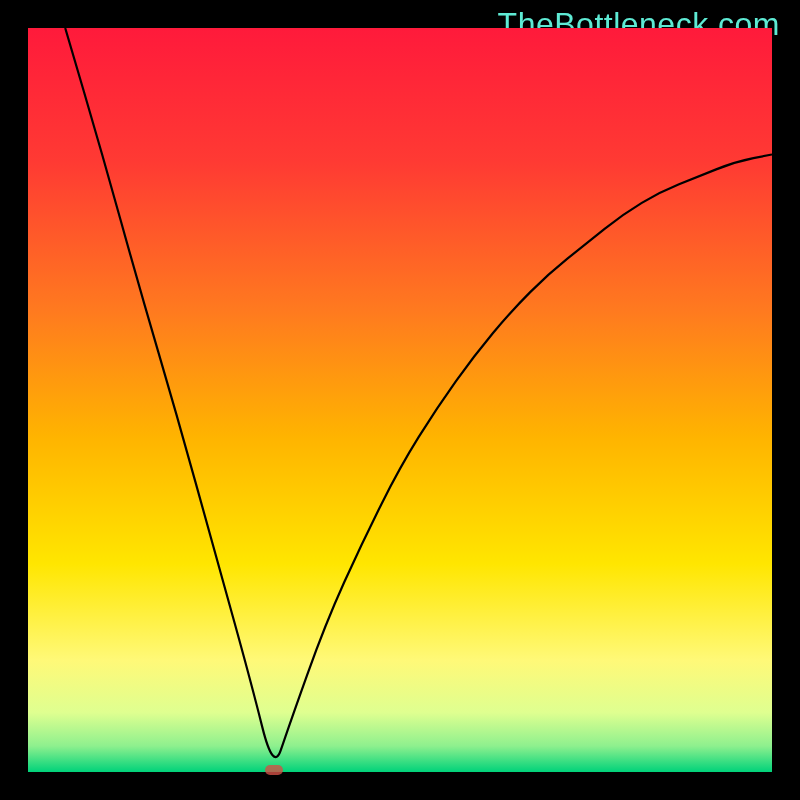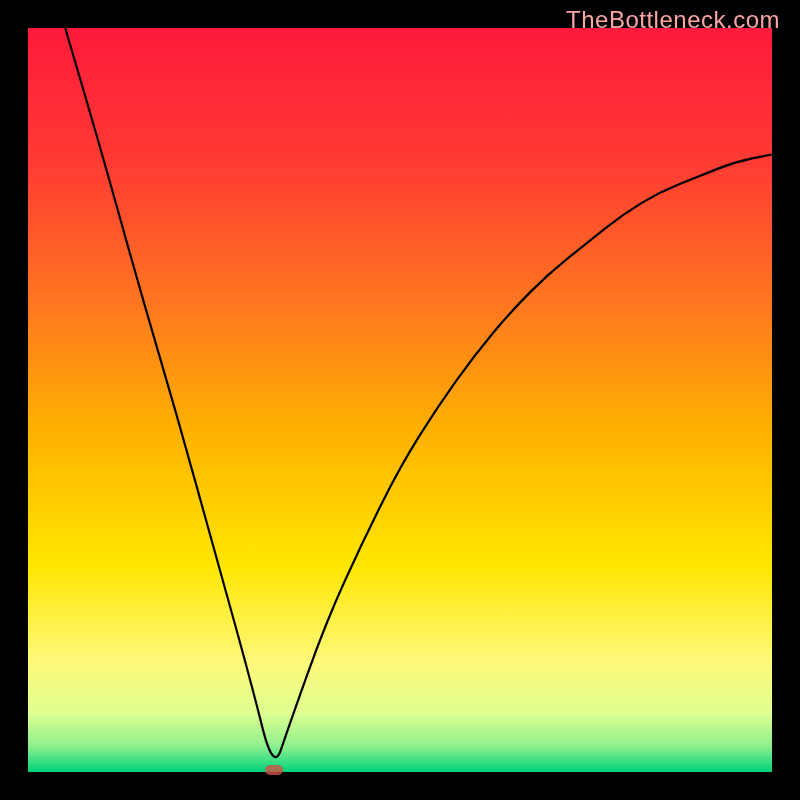--- a/index.html
+++ b/index.html
@@ -28,22 +28,22 @@
   .curve-svg {
     position: absolute;
     left: 0; top: 0;
     width: 100%;
     height: 100%;
   }
   .watermark {
     position: absolute;
     top: 6px;
     right: 20px;
-    color: #fca5a5;
-    font-size: 24px;
+    color: #5eead4;
+    font-size: 32px;
     font-weight: 500;
     letter-spacing: 0.5px;
     font-family: Arial, sans-serif;
   }
   .marker {
     position: absolute;
     width: 18px;
     height: 10px;
     border-radius: 5px;
     background: rgba(210, 80, 70, 0.8);

